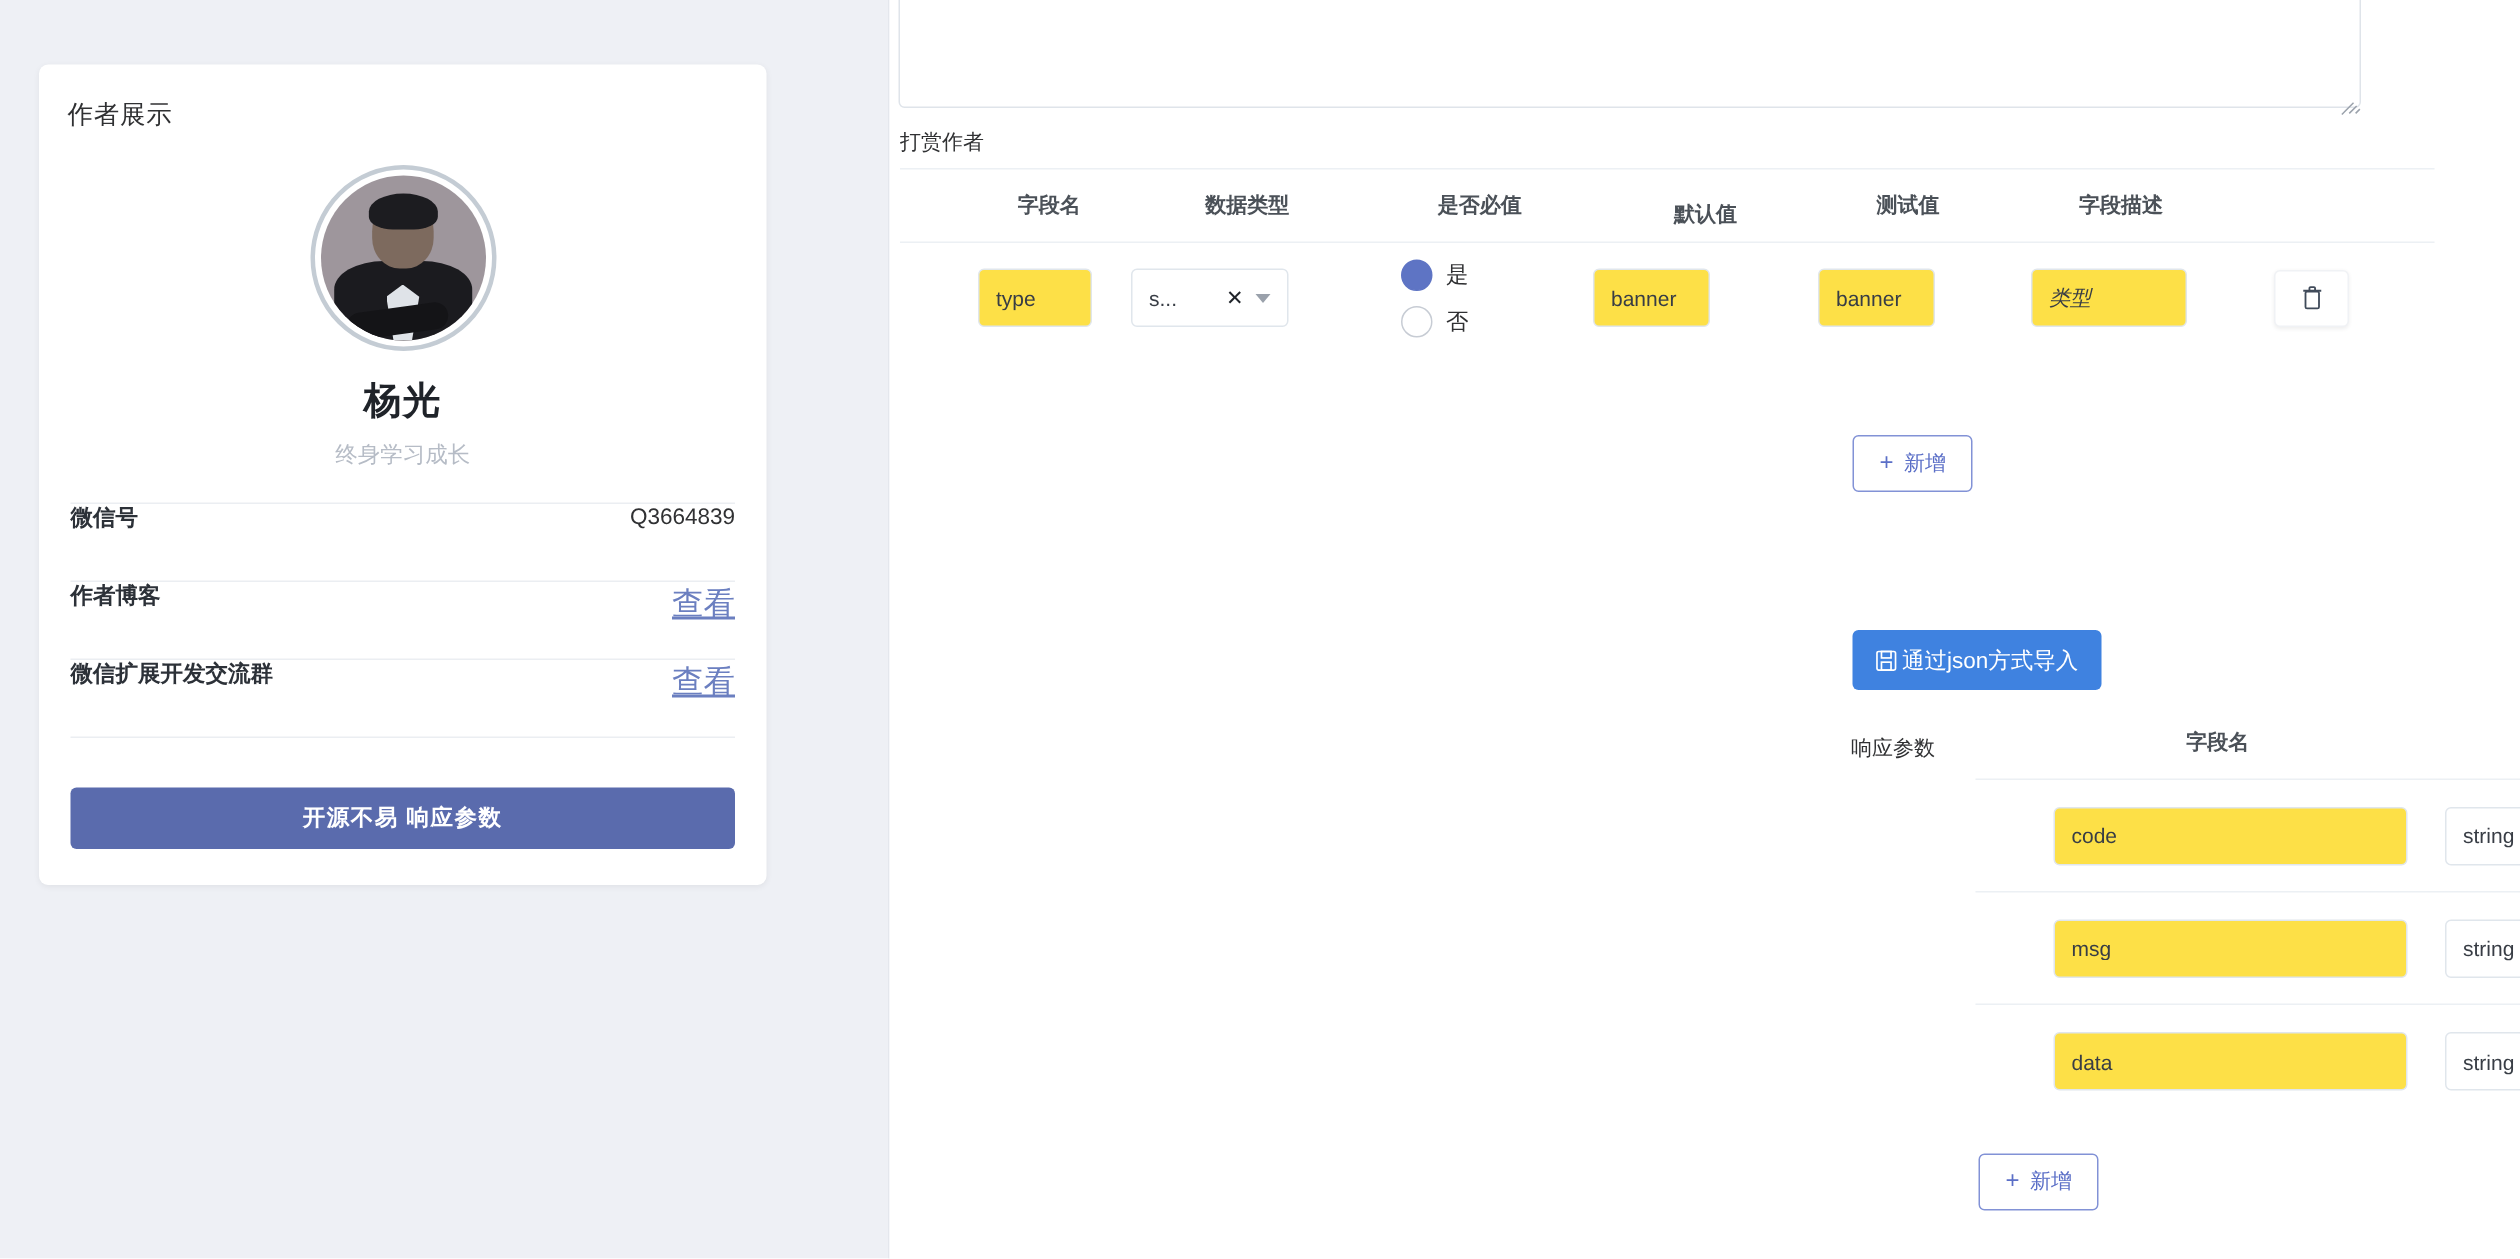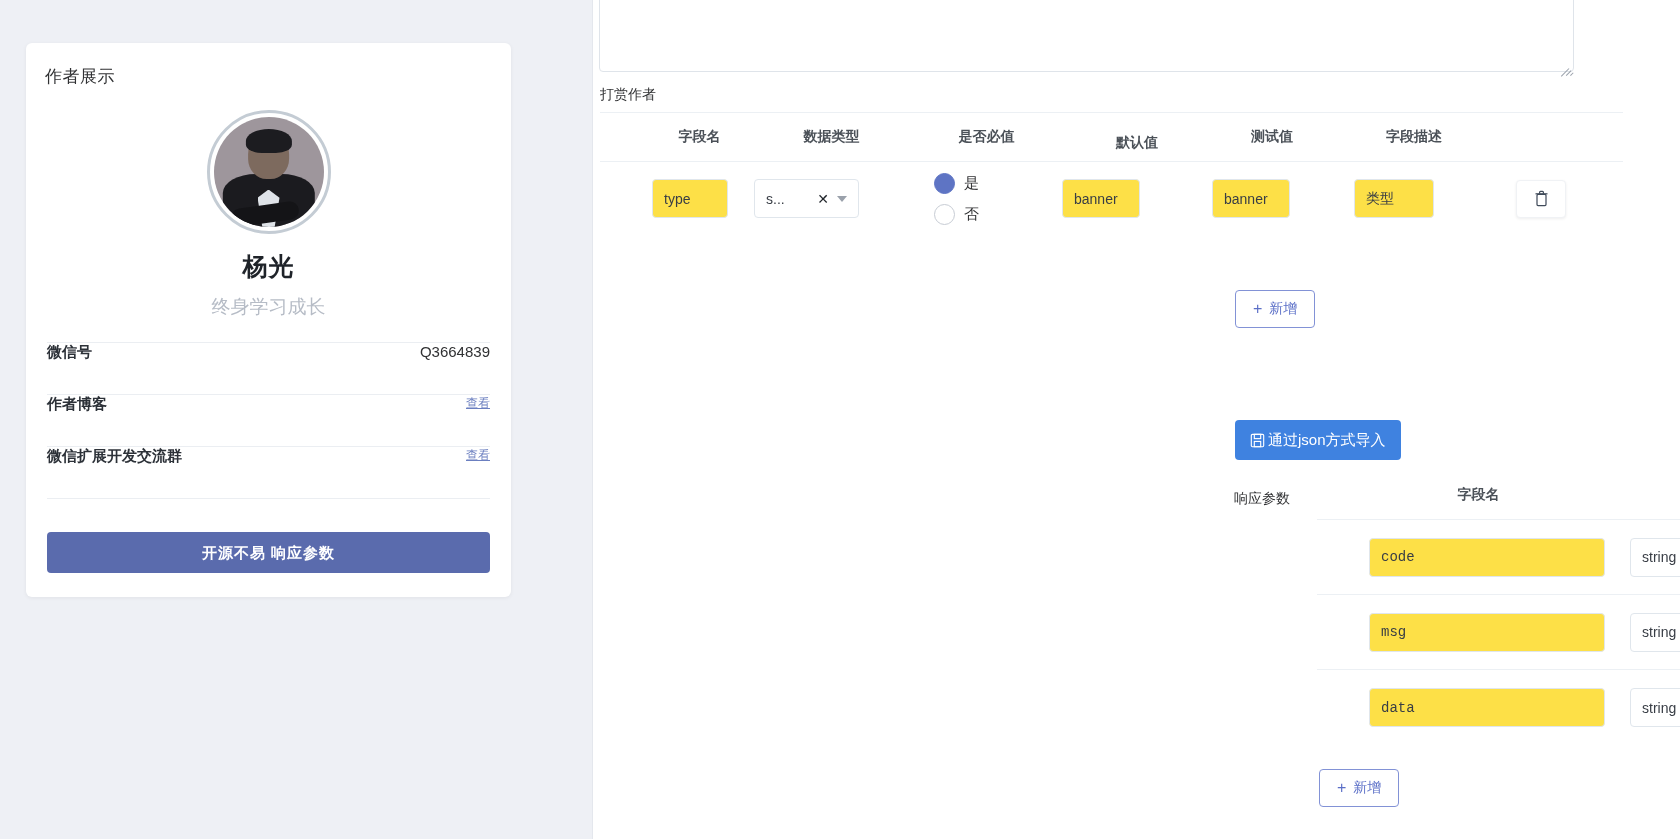--- a/index.html
+++ b/index.html
@@ -92,41 +92,41 @@
   .author-name {
     text-align: center;
     font-size: 25px;
     font-weight: bold;
     color: #1f2329;
     margin-top: 16px;
     letter-spacing: 1px;
   }
   .author-slogan {
     text-align: center;
-    font-size: 19px;
+    font-size: 15px;
     color: #b6bcc6;
     margin-top: 11px;
   }
   .info-list {
     margin: 22px 21px 0 21px;
     border-top: 1px solid #ebeef2;
   }
   .info-row {
     display: flex; align-items: flex-start; justify-content: space-between;
     height: 52px;
     border-bottom: 1px solid #ebeef2;
   }
   .info-label {
     font-size: 15px; font-weight: bold; color: #2c3138;
   }
   .info-value {
     font-size: 15px; color: #303133;
   }
   .info-link {
-    font-size: 12px; color: #6b7fc0;
+    font-size: 21px; color: #6b7fc0;
     text-decoration: underline;
     cursor: pointer;
     font-family: Liberation Mono, monospace;
   }
   .donate-btn {
     display: block;
     margin: 33px 21px 0 21px;
     height: 41px;
     line-height: 41px;
     text-align: center;
@@ -229,21 +229,21 @@
     border-radius: 4px;
     background: #fde047;
     font-size: 14px;
     color: #383d45;
     padding: 0 11px;
     font-family: inherit;
     outline: none;
   }
   .inp-sm { width: 76px; }
   .inp-md { width: 78px; }
-  .inp-desc { width: 80px; }
+  .inp-desc { width: 104px; font-style: italic; }
 
   .select {
     position: relative;
     height: 39px;
     width: 105px;
     border: 1px solid #e0e6ec;
     border-radius: 4px;
     background: #fff;
     display: flex; align-items: center;
     padding: 0 11px;
@@ -333,21 +333,21 @@
   .resp-table .th:nth-child(3){ width: 250px; padding-left: 0px; }
   .resp-table .th:nth-child(4){ width: 79px; }
 
   .resp-table .thead { border-top: none; }
   .resp-table .tbody-row { height: 75px; border-bottom: 1px solid #ecf0f4; }
   .resp-table .tbody-row:last-child { border-bottom: none; }
   .resp-table .cell:nth-child(1){ width: 288px; padding-left: 52px; }
   .resp-table .cell:nth-child(2){ width: 214px; padding-left: 25px; }
   .resp-table .cell:nth-child(3){ width: 250px; padding-left: 25px; }
   .resp-table .cell:nth-child(4){ width: 79px; padding-left: 3px; }
-  .inp-wide { width: 243px; font-family: Liberation Mono, monospace; }
+  .inp-wide { width: 243px; }
   .select-wide { width: 143px; }
   .select-wide .val { width: 62px; }
 
   .add-resp { position: absolute; left: 726px; top: 769px; }
 
   .plus-sign { font-size: 16px; line-height: 1; }
 </style>
 </head>
 <body>
 

